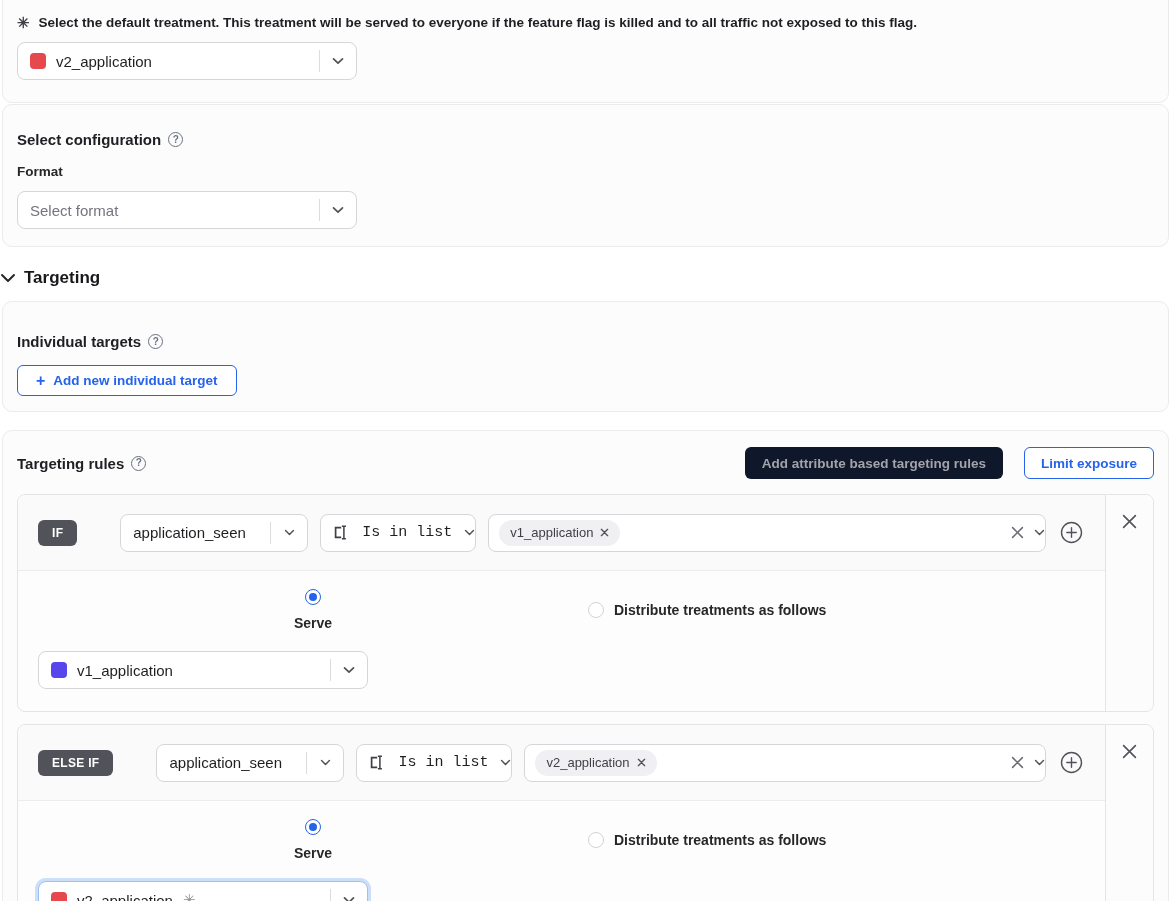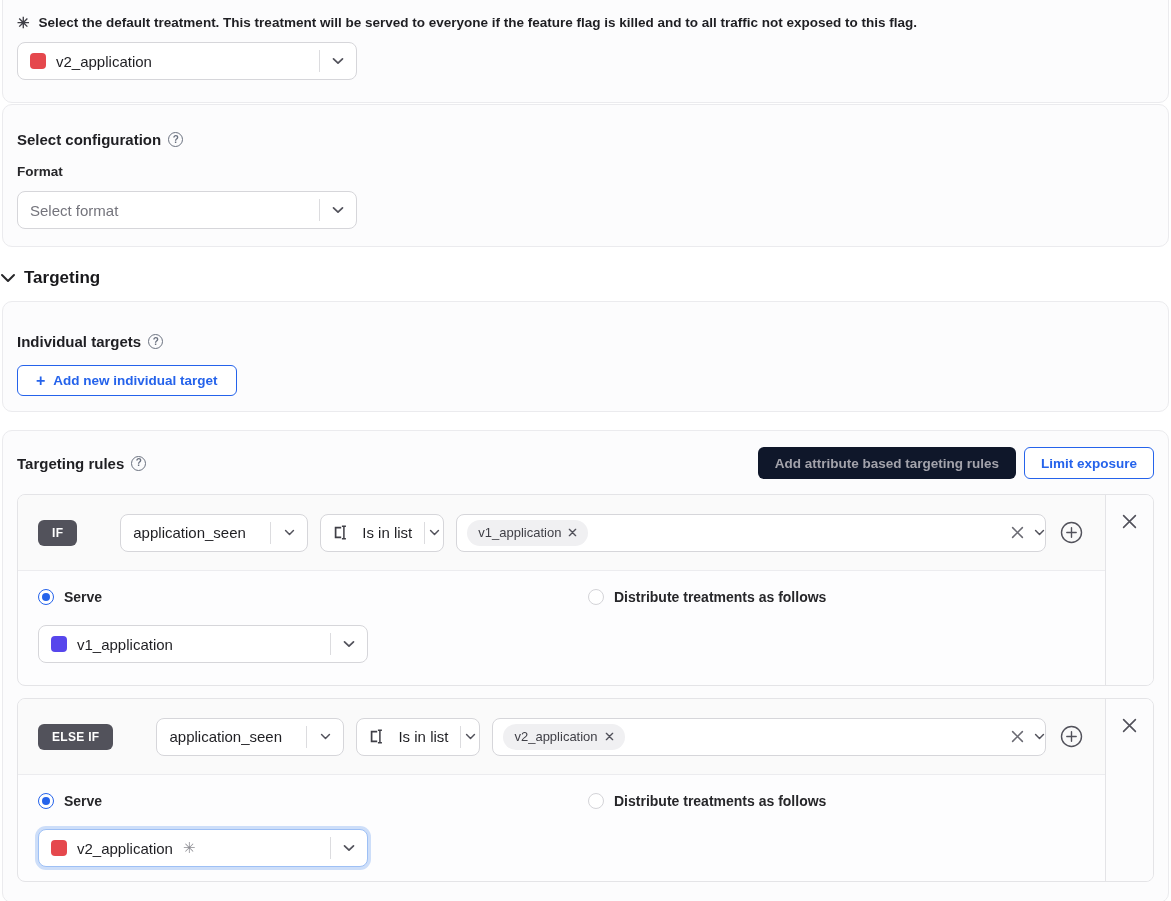--- a/index.html
+++ b/index.html
@@ -39,46 +39,46 @@
   .btn { display:inline-flex; align-items:center; justify-content:center; gap:8px; border-radius:6px;
     font-size:13.5px; font-weight:bold; cursor:pointer; border:1px solid transparent; }
   .btn-outline-blue { background:#fff; border-color:#2563eb; color:#2563eb; }
   #add-target-btn { margin-top:15px; height:31px; padding:0 18px; }
 
   
   #rules-section { margin-top:18px; padding:16px 14px 20px; }
   .rules-header { display:flex; align-items:center; }
   .rules-header .sec-title { flex:1; }
   .btn-disabled { background:#0f172a; color:#a3a3ab; height:32px; padding:0 16px; cursor:default; }
-  #limit-exposure-btn { height:32px; padding:0 16px; margin-left:8px; }
+  #limit-exposure-btn { height:32px; padding:0 16px; margin-left:21px; }
 
   .rule-card { margin-top:15px; border:1px solid #e4e4e7; border-radius:8px; background:#fdfdfe;
     display:flex; overflow:hidden; }
   .rule-main { flex:1; min-width:0; }
   .rule-side { width:48px; border-left:1px solid #e4e4e7; display:flex; justify-content:center;
     padding-top:17px; background:#fcfcfd; }
   .icon-btn { background:none; border:none; cursor:pointer; display:flex; align-items:flex-start; padding:2px; }
 
   .cond-row { height:76px; background:#fafafa; border-bottom:1px solid #ececef;
     display:flex; align-items:center; gap:12px; padding:0 20px; }
   .kw-badge { background:#52525b; color:#fff; font-size:12px; font-weight:bold; letter-spacing:.3px;
     border-radius:6px; height:26px; display:flex; align-items:center; padding:0 14px; white-space:nowrap; }
   .attr-select { width:188px;margin-left:31px; }
-  .matcher-select { width:124px; }
+  .matcher-select { width:156px;font-family:Liberation Mono, monospace; }
   .tag-input { flex:1; height:38px; background:#fff; border:1px solid #d6d6da; border-radius:8px;
     display:flex; align-items:center; overflow:hidden; }
   .tag-area { flex:1; display:flex; align-items:center; padding:0 10px; }
   .chip { background:#f0f0f2; border-radius:999px; height:26px; display:flex; align-items:center;
     gap:7px; padding:0 11px; font-size:13px; color:#3f3f46; white-space:nowrap; }
   .clear-btn { width:34px; align-self:stretch; display:flex; align-items:center; justify-content:center; cursor:pointer; }
 
   .serve-area { padding:18px 20px 22px; }
   .serve-row { display:flex; align-items:center; }
   .radio-opt { display:flex; align-items:center; gap:10px; font-size:14px; font-weight:bold; color:#27272a; cursor:pointer; }
-  .radio-opt.first { width:550px; }
+  .radio-opt.first { width:550px;flex-direction:column; }
   .radio { width:16px; height:16px; border-radius:50%; background:#fff; flex:0 0 auto; }
   .radio.on { border:1.5px solid #2563eb; display:flex; align-items:center; justify-content:center; }
   .radio.on::after { content:""; width:8px; height:8px; border-radius:50%; background:#2563eb; }
   .radio.off { border:1.5px solid #d4d4d8; }
   .serve-select { width:330px; margin-top:20px; }
   .serve-select.focused { border-color:#9ec0f5; box-shadow:0 0 0 3px rgba(96,152,240,.30); }
   .default-mark { color:#8d8d93; font-size:15px; }
 
   svg { display:block; }
 </style>

